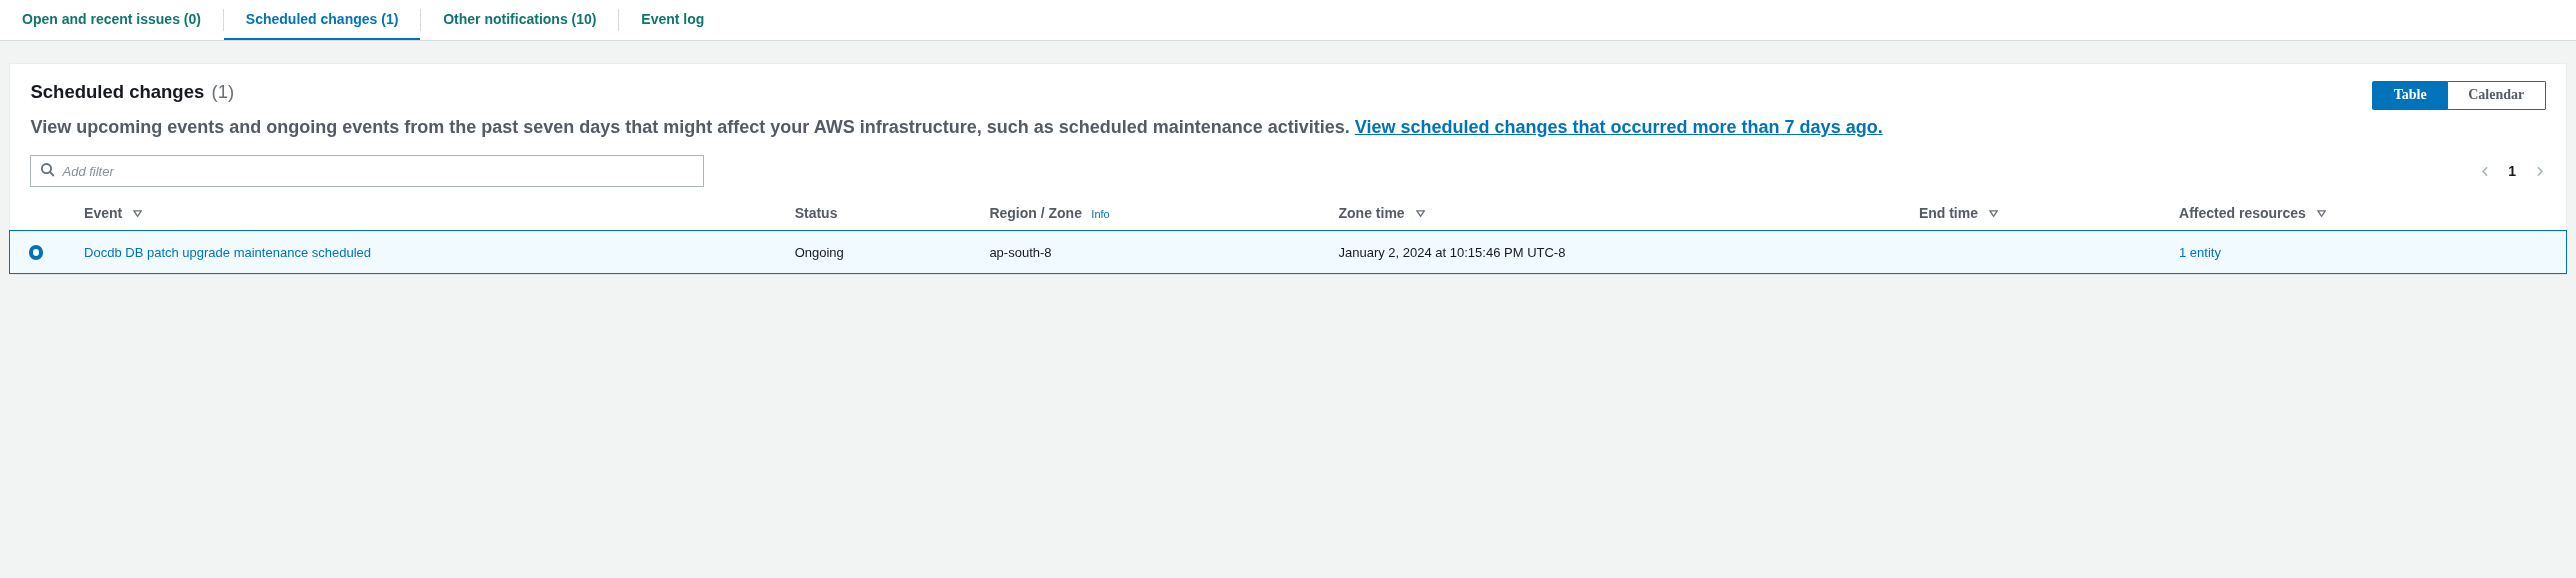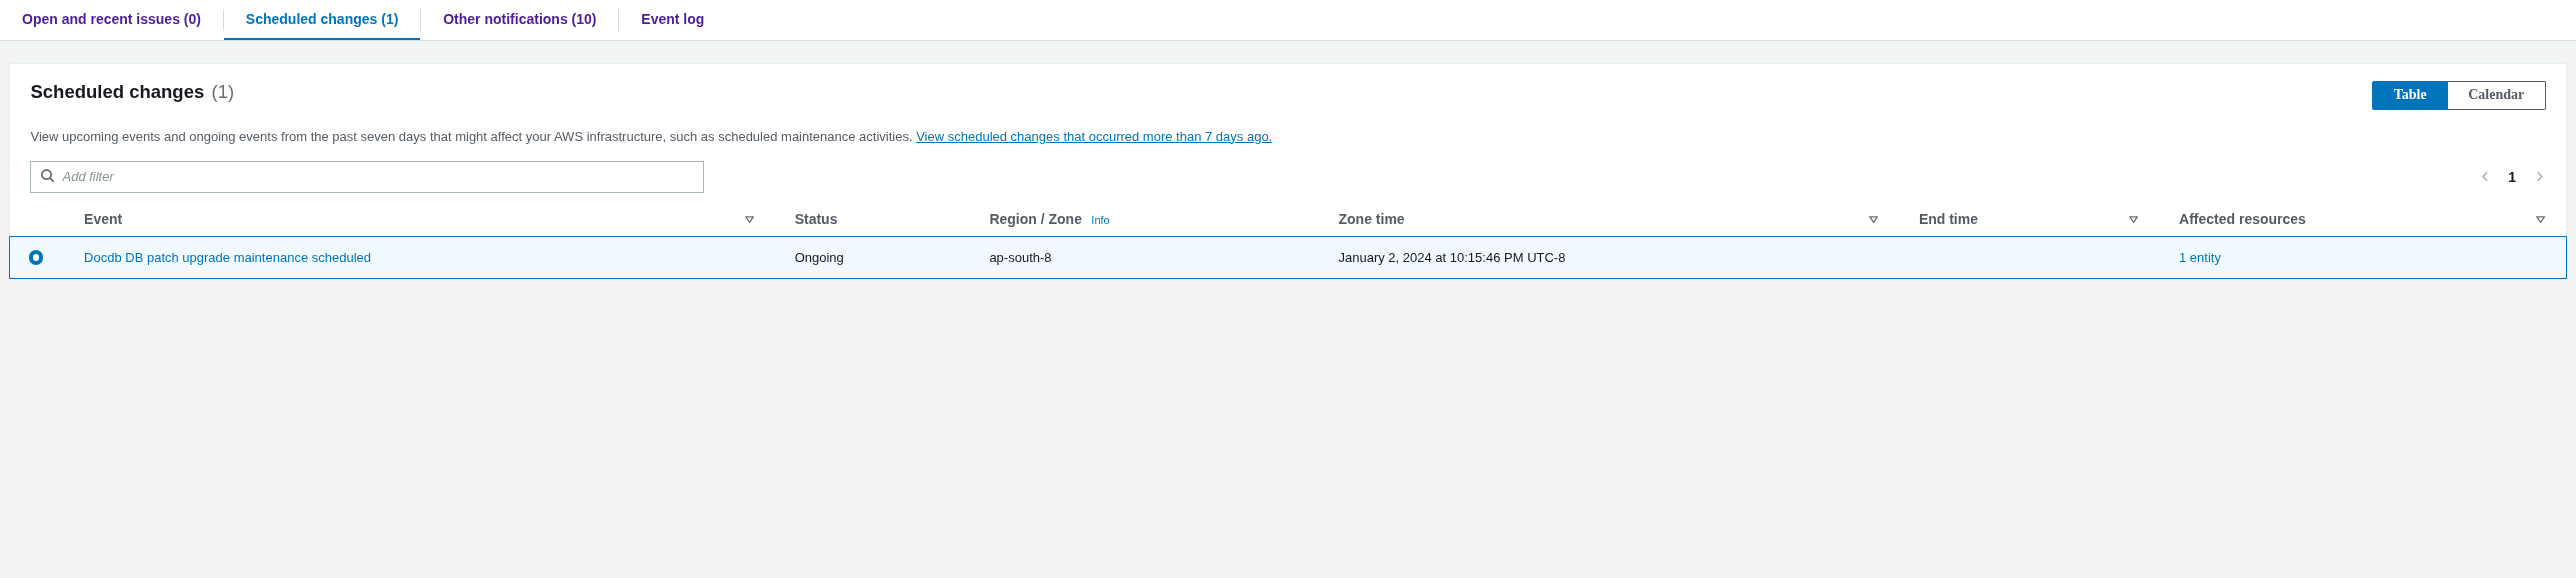--- a/index.html
+++ b/index.html
@@ -11,21 +11,21 @@
     }
     .tabs {
       display: flex;
       background: #fff;
       border-bottom: 0.9px solid #d5dbdb;
     }
     .tab {
       padding: 11px 22px;
       font-size: 14px;
       font-weight: 700;
-      color: #4c1d95;
+      color: #0f766e;
       cursor: pointer;
       border-bottom: 2.8px solid transparent;
       white-space: nowrap;
     }
     .tab.active {
       color: #0073bb;
       border-bottom-color: #0073bb;
     }
     .tab-sep {
       width: 0.9px;
@@ -52,24 +52,25 @@
       color: #16191f;
       display: inline;
     }
     .panel-count {
       font-size: 18.5px;
       font-weight: 400;
       color: #687078;
       margin-left: 3.7px;
     }
     .panel-desc {
-      margin-top: 24px;
+      margin-top: 11px;
       color: #545b64;
-      font-size: 13px;
+      font-size: 18px;
       line-height: 1.5;
+      font-weight: bold;
     }
     .panel-desc a {
       color: #0073bb;
       text-decoration: underline;
     }
     .view-toggle {
       display: flex;
       flex-shrink: 0;
     }
     .view-btn {
@@ -141,21 +142,20 @@
       font-weight: 700;
       font-size: 14px;
       color: #545b64;
       padding: 9.2px 20.3px;
       border-bottom: 0.9px solid #eaeded;
       white-space: nowrap;
     }
     .th-inner {
       display: flex;
       align-items: center;
-      justify-content: space-between;
       gap: 11px;
     }
     .sort-icon { color: #687078; flex-shrink: 0; }
     .info-link {
       font-size: 11px;
       font-weight: 400;
       color: #0073bb;
       text-decoration: none;
       margin-left: 5.5px;
     }

